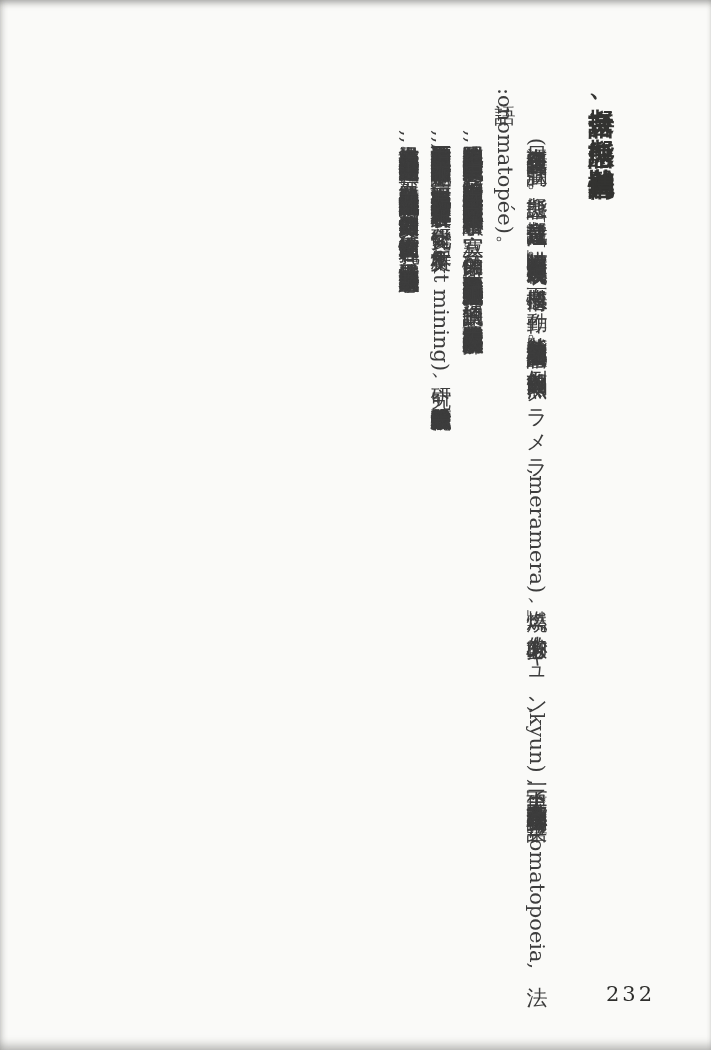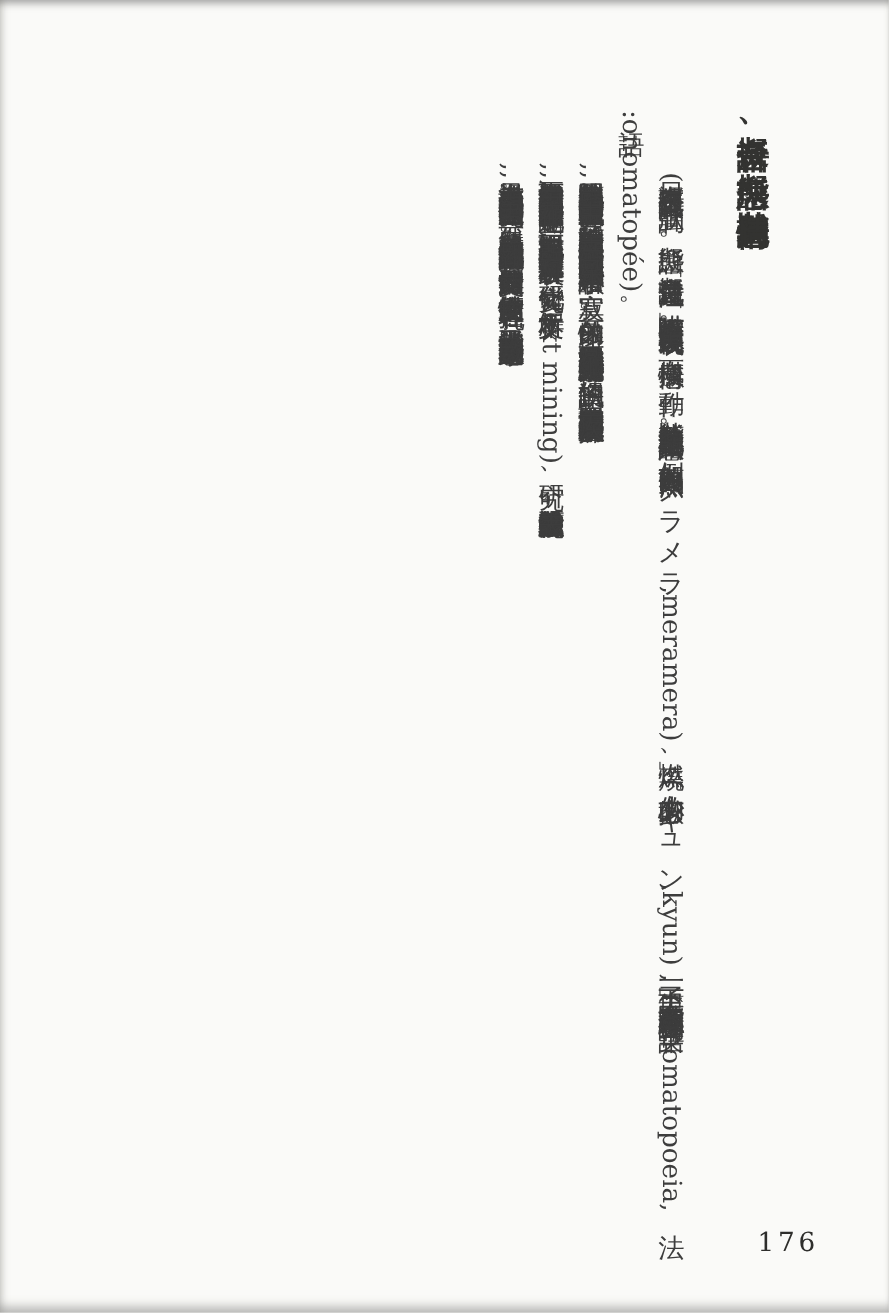--- a/index.html
+++ b/index.html
@@ -73,15 +73,15 @@
 
     <p>日語中存在很多擬音語(狀聲詞)、擬態語。擬音語就是像「汪汪」、「喵喵」等實際存在聲音以文字模擬後的表現。而模擬感情、動作、狀態等抽象意境的文字就是擬態語。例如「蒼白的火焰熊熊(メラメラ,meramera)燃燒」、「少女的心揪(キュン,kyun)了一下」等表現,在歐美語系總稱為擬聲詞(英語:onomatopoeia,法語:onomatopée)。</p>
 
     <p>跟歐美等其他國家相比,日本的擬聲詞特別多,並以各式各樣的形式活躍在漫畫表現中。除了對話框內的台詞外,還被用在「手繪文字」上,除了字詞本身的意義外,還可以藉由加強下筆力道來強調動作魄力,或是畫得輕柔一點,帶給讀者矮小、寂寞、可憐的印象。換言之就是把文字變成可以透過「畫風」來說明狀況的小道具,補完光憑字義無法傳達的纖細、缺損的資訊。將表現者的真實意圖藏在擬聲詞內,使日本漫畫的表現結構可以擁有更多層次。</p>
 
     <p>而擬音詞的歷史當然比漫畫的歷史更加古老,但通過漫畫表現,各式各樣的擬音詞被發明出來,並不斷進化。因此對漫畫表現而言,擬音詞非常重要,在漫畫研究領域內,各種表象解析、變化研究、文本解析(text mining)研究、針對各領域的社會學比較研究皆陸續被發表。</p>
 
     <p>在成人漫畫界,擬音詞同樣是重要的演出表現,但相關研究卻遠遠不如一般向漫畫。然而,儘管只是主觀感受,成人漫畫所用的擬音詞應該比其他領域更加豐富才對。例如身體與身體的激烈交錯、衝突的性愛描寫中,各種乳搖、體液漫天飛舞;漫畫家們為了表現這些動態發明了為數</p>
   </div>
 
-  <div class="page-number">176</div>
+  <div class="page-number">232</div>
 
 </div>
 
 </body></html>

